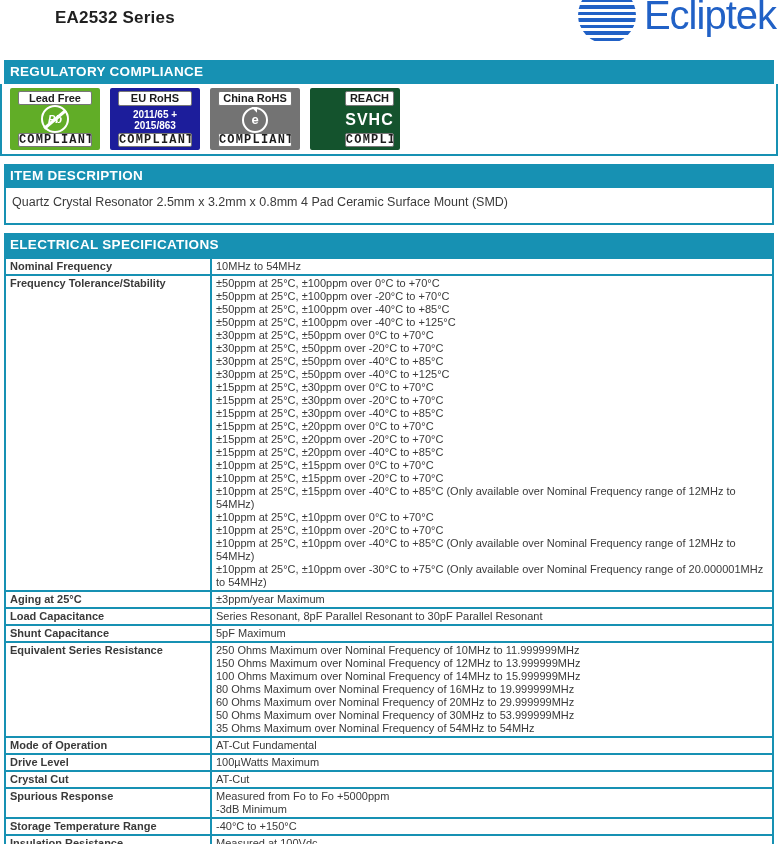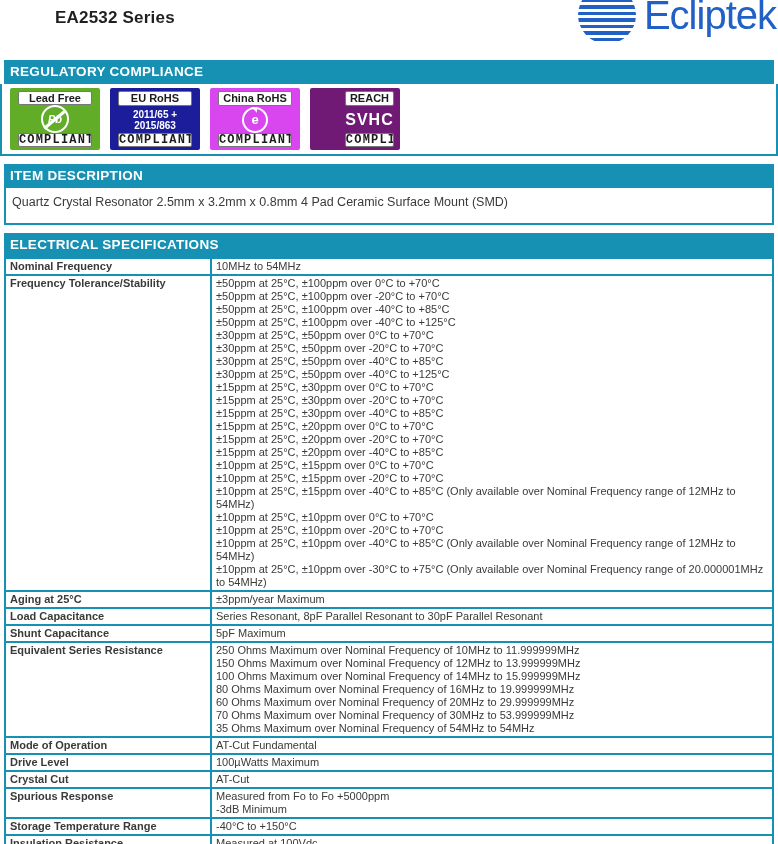--- a/index.html
+++ b/index.html
@@ -19,22 +19,22 @@
   .mt8{margin-top:8px;}
 
   
   .compliance-box{margin:0 0;border:2px solid #1791b3;border-top:none;height:72px;
     display:flex;justify-content:space-between;align-items:center;padding:0 8px;box-sizing:border-box;background:#fff;}
   .badges{display:flex;gap:10px;}
   .badge{width:90px;height:62px;box-sizing:border-box;padding:3px 3px;border-radius:2px;
     display:flex;flex-direction:column;align-items:center;justify-content:space-between;}
   .badge-leadfree{background:#61ad27;}
   .badge-eurohs{background:#1c1d9b;}
-  .badge-chinarohs{background:#d946ef;}
-  .badge-reach{background:#701a75;padding-left:32px;}
+  .badge-chinarohs{background:#737373;}
+  .badge-reach{background:#14532d;padding-left:32px;}
   .badge-label{background:#fff;color:#1c1c1c;font-weight:bold;font-size:11px;line-height:13px;
     border:1px solid #777;border-radius:2px;width:86%;text-align:center;white-space:nowrap;overflow:hidden;}
   .badge-label.bottom{font-size:12px;letter-spacing:1.2px;line-height:12px;font-family:Liberation Mono, monospace;}
   .badge-mid{flex:1;display:flex;flex-direction:column;align-items:center;justify-content:center;color:#fff;}
   .pb-icon{width:24px;height:24px;border:2px solid #fff;border-radius:50%;position:relative;
     display:flex;align-items:center;justify-content:center;font-weight:bold;font-style:italic;font-size:11px;color:#fff;}
   .pb-icon::after{content:"";position:absolute;width:28px;height:3px;background:#fff;transform:rotate(-40deg);}
   .eu-sub{font-size:10px;font-weight:bold;line-height:11px;text-align:center;}
   .e-logo{width:22px;height:22px;border:2.5px solid #fff;border-radius:50%;position:relative;
     display:flex;align-items:center;justify-content:center;font-weight:bold;font-size:13px;color:#fff;}
@@ -176,21 +176,21 @@
           </td>
         </tr>
         <tr>
           <td class="param">Equivalent Series Resistance</td>
           <td>
             <div>250 Ohms Maximum over Nominal Frequency of 10MHz to 11.999999MHz</div>
             <div>150 Ohms Maximum over Nominal Frequency of 12MHz to 13.999999MHz</div>
             <div>100 Ohms Maximum over Nominal Frequency of 14MHz to 15.999999MHz</div>
             <div>80 Ohms Maximum over Nominal Frequency of 16MHz to 19.999999MHz</div>
             <div>60 Ohms Maximum over Nominal Frequency of 20MHz to 29.999999MHz</div>
-            <div>70 Ohms Maximum over Nominal Frequency of 30MHz to 53.999999MHz</div>
+            <div>50 Ohms Maximum over Nominal Frequency of 30MHz to 53.999999MHz</div>
             <div>35 Ohms Maximum over Nominal Frequency of 54MHz to 54MHz</div>
           </td>
         </tr>
         <tr>
           <td class="param">Mode of Operation</td>
           <td>
             <div>AT-Cut Fundamental</div>
           </td>
         </tr>
         <tr>

